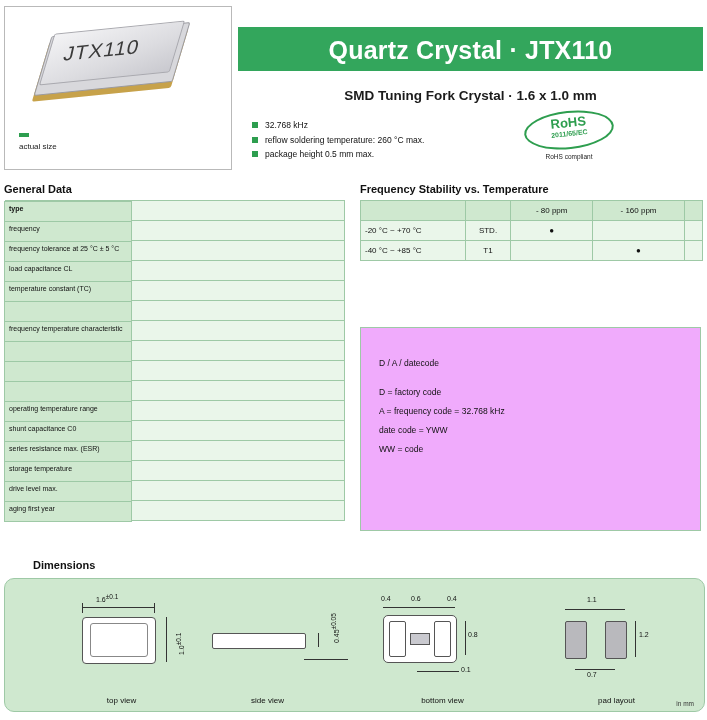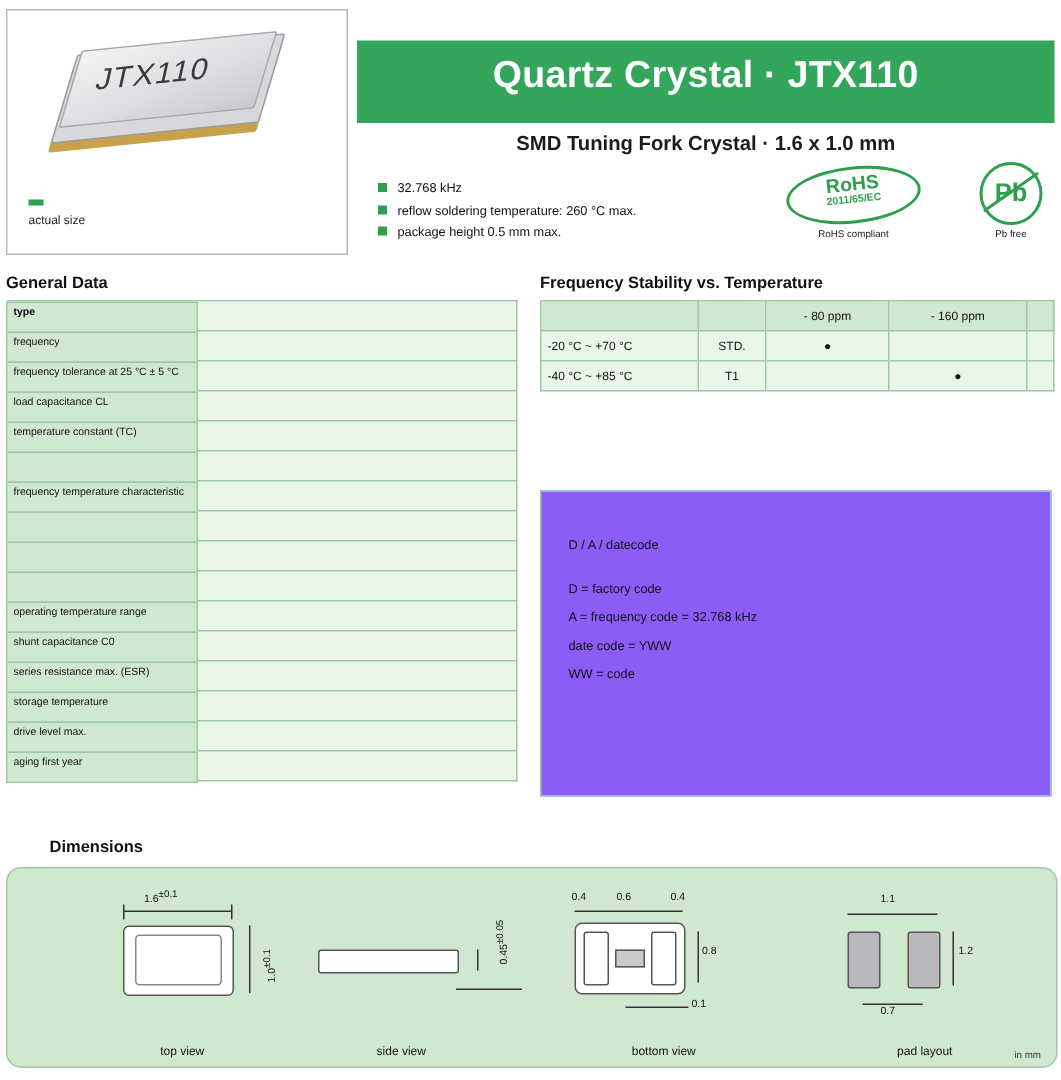--- a/index.html
+++ b/index.html
@@ -45,21 +45,21 @@
     font-family:"Liberation Sans", sans-serif;
   }
   .actual{
     position:absolute;left:14px;top:126px;font-size:8px;color:#222;
   }
   .actual .bar{
     display:block;width:10px;height:4px;background:#2e9e4f;margin-bottom:5px;
   }
 
   .title-band{
-    position:absolute;left:238px;top:27px;width:465px;height:55px;
+    position:absolute;left:238px;top:27px;width:465px;height:44px;
     background:#33a65c;
   }
   .title-band h1{
     margin:0;color:#fff;font-size:25px;font-weight:bold;
     line-height:46px;text-align:center;letter-spacing:.2px;
   }
   .subtitle{
     position:absolute;left:238px;top:88px;width:465px;
     text-align:center;font-size:13.5px;color:#1b1b1b;font-weight:bold;
   }
@@ -128,21 +128,21 @@
   .fs td{border:1px solid #9ec9a6;padding:3px 4px;height:13px;text-align:center;}
   .fs td.rng{background:#eaf6ea;text-align:left;width:96px;}
   .fs td.std{background:#eaf6ea;width:36px;}
   .fs td.col{background:#eaf6ea;}
   .fs tr.hdr td{background:#cfe8cf;}
   .dot{display:inline-block;width:7px;height:7px;border-radius:50%;background:#111;}
   .fs td.legend{background:#eaf6ea;text-align:left;}
 
   .code-box{
     position:absolute;left:360px;top:327px;width:341px;height:204px;
-    background:#8b5cf6;border:1px solid #9ec9a6;
+    background:#f0abfc;border:1px solid #9ec9a6;
     font-size:8.5px;color:#111;
     padding:26px 0 11px 18px;
     box-sizing:border-box;
     line-height:19px;
   }
 
   
   .dim-panel{
     position:absolute;left:4px;top:578px;width:699px;height:132px;
     background:#cfe8cf;border:1px solid #9ec9a6;border-radius:10px;
@@ -199,27 +199,20 @@
     </div>
 
     <div class="rohs">
       <div class="oval">
         <b>RoHS</b>
         <i>2011/65/EC</i>
       </div>
       <div class="cap">RoHS compliant</div>
     </div>
 
-    <div class="pbfree">
-      <div class="circ">
-        <span>Pb</span>
-        <span class="slash"></span>
-      </div>
-      <div class="cap">Pb free</div>
-    </div>
   </div>
 
   <div class="sec-h" style="left:4px;top:183px;">General Data</div>
   <div class="sec-h" style="left:360px;top:183px;">Frequency Stability vs. Temperature</div>
   <div class="sec-h" style="left:4px;top:559px;padding-left:29px;">Dimensions</div>
 
   <table class="gd">
     <tbody>
         <tr class="hdr">
       <td class="lbl">type</td>

